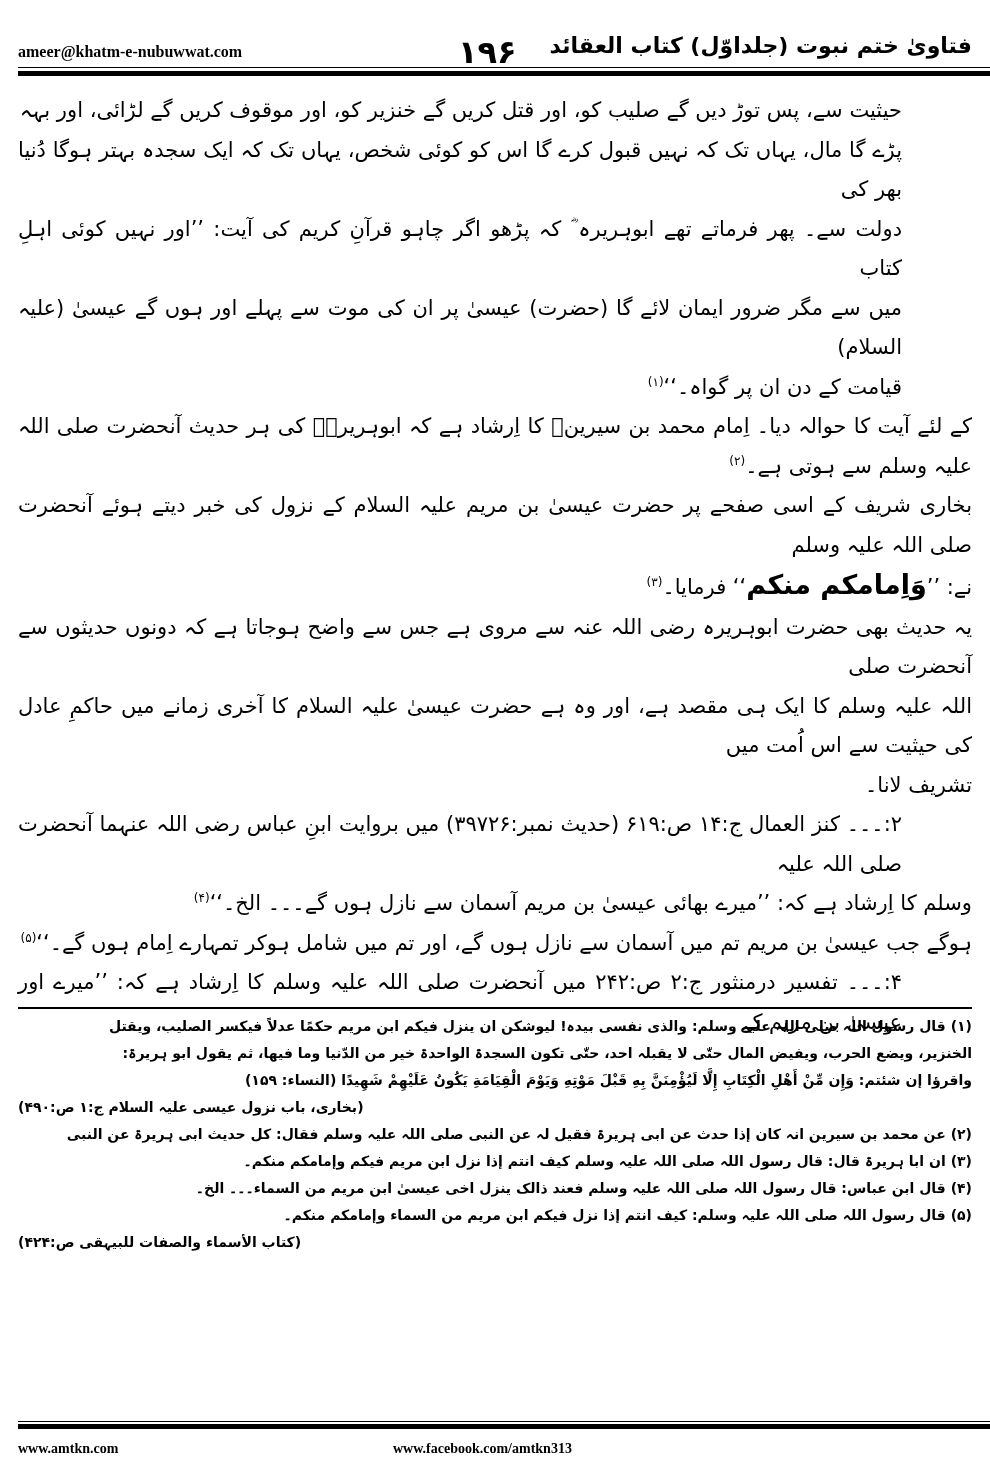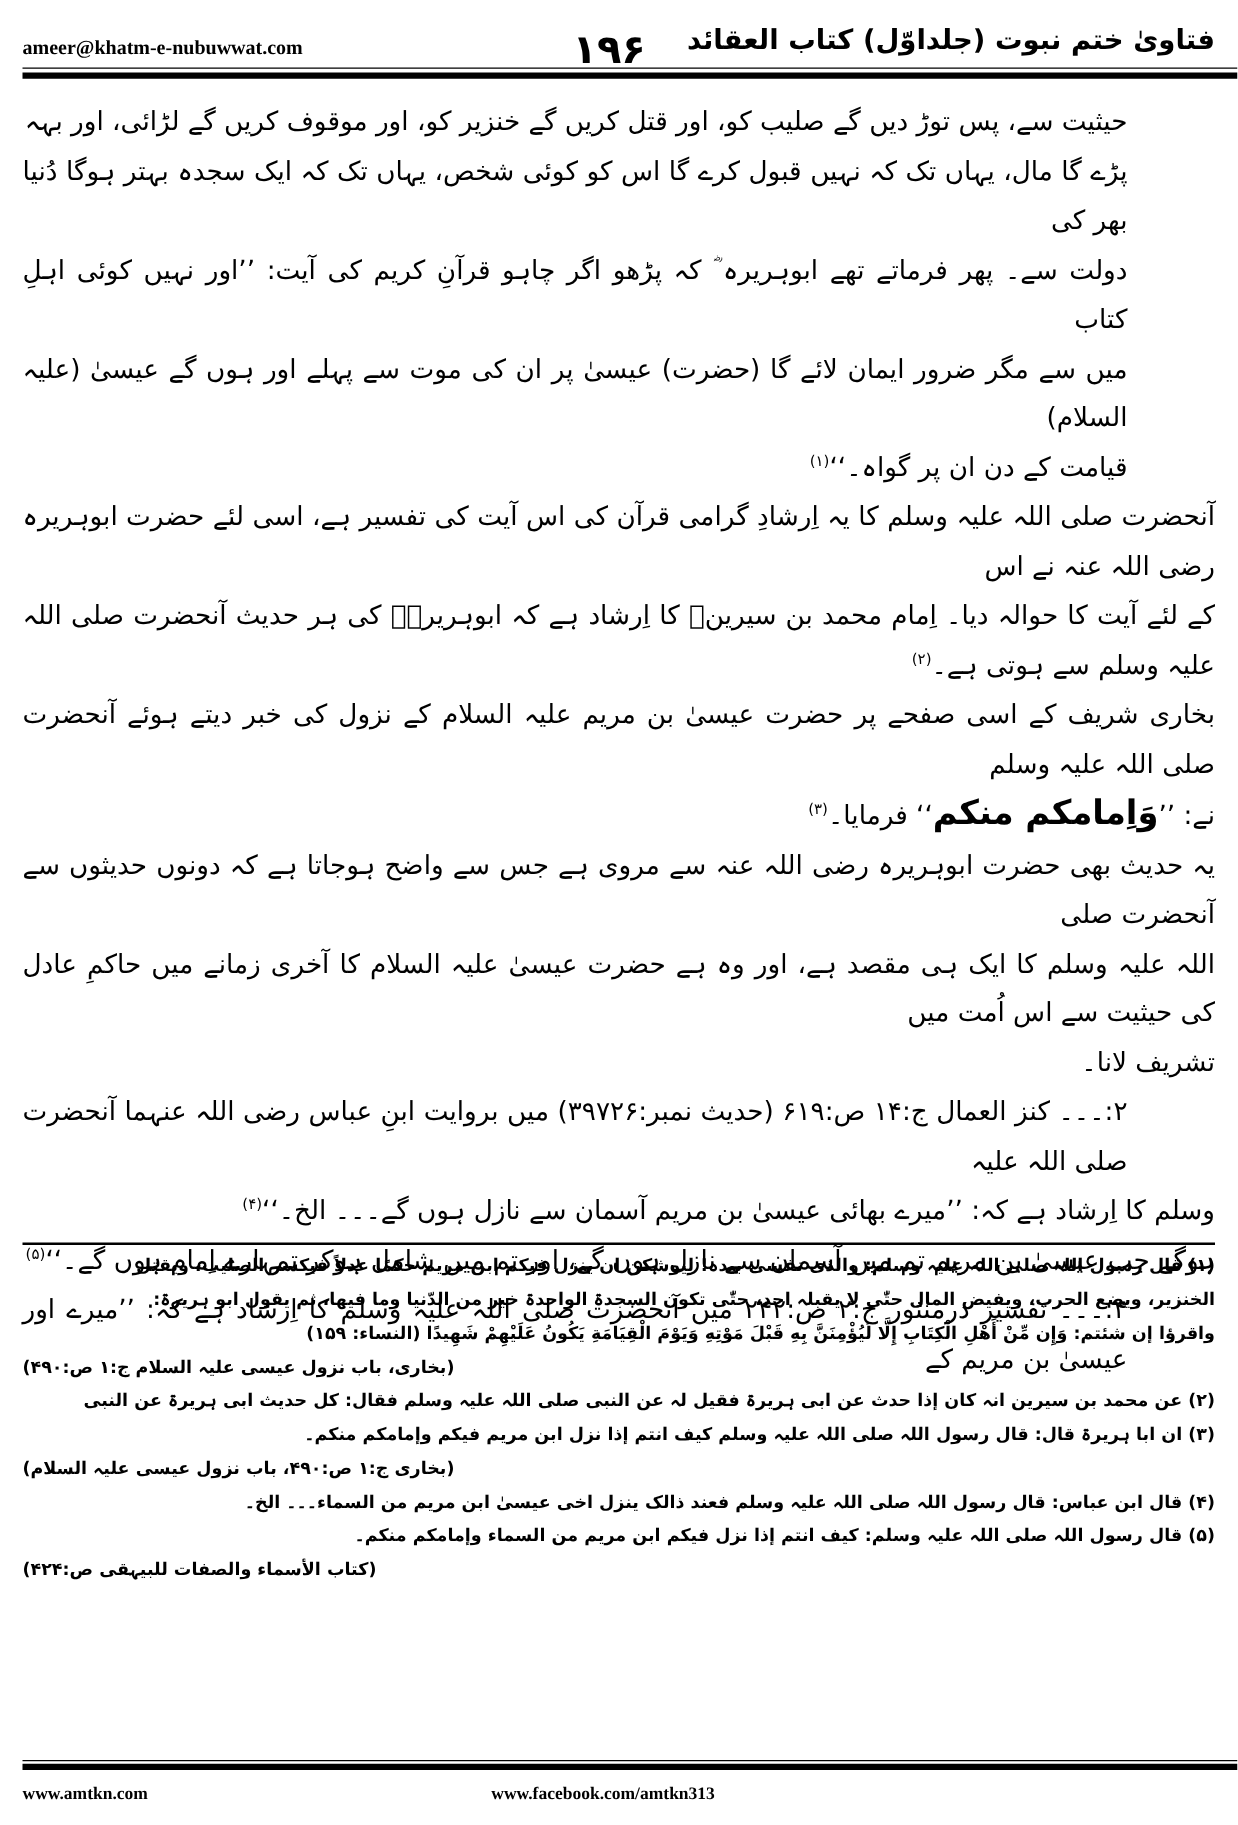--- a/index.html
+++ b/index.html
@@ -1,17 +1,17 @@
 <!DOCTYPE html>
 <html><head>
 <meta charset="utf-8">
 <style>
   html, body { margin: 0; padding: 0; background: #ffffff; }
   body { width: 990px; height: 1460px; position: relative; overflow: hidden; color: #000; }
-  .page { position: absolute; left: 0; top: 0; width: 990px; height: 1212px; }
+  .page { position: absolute; left: 0; top: 13px; width: 990px; height: 1212px; }
   .header { position: absolute; left: 18px; right: 18px; top: 6px; height: 40px; }
   .hdr-email { position: absolute; left: 0; top: 24px; font-family: "Liberation Serif", serif; font-weight: bold; font-size: 16px; }
   .hdr-page { position: absolute; left: 440px; top: 14px; font-family: "DejaVu Sans", sans-serif; font-weight: bold; font-size: 32px; }
   .hdr-title { position: absolute; right: 0; top: 14px; font-family: "DejaVu Sans", sans-serif; font-weight: bold; font-size: 22px; direction: rtl; }
   .rule-thin { position: absolute; left: 18px; right: 0; height: 1px; background: #000; }
   .rule-thick { position: absolute; left: 18px; right: 0; height: 5px; background: #000; }
   .main { position: absolute; left: 18px; right: 18px; top: 78px; height: 900px; direction: rtl; font-family: "DejaVu Sans", sans-serif; font-size: 21px; line-height: 39.5px; text-align: justify; }
   .main p { margin: 0; }
   .ind { padding-right: 70px; }
   .fn-ref { font-size: 12px; vertical-align: super; line-height: 0; }
@@ -38,21 +38,20 @@
   <div class="rule-thin" style="top:54px;"></div>
   <div class="rule-thick" style="top:58px;"></div>
 
   <div class="main">
     <p class="ind">حیثیت سے، پس توڑ دیں گے صلیب کو، اور قتل کریں گے خنزیر کو، اور موقوف کریں گے لڑائی، اور بہہ</p>
     <p class="ind">پڑے گا مال، یہاں تک کہ نہیں قبول کرے گا اس کو کوئی شخص، یہاں تک کہ ایک سجدہ بہتر ہوگا دُنیا بھر کی</p>
     <p class="ind">دولت سے۔ پھر فرماتے تھے ابوہریرہ ؓ کہ پڑھو اگر چاہو قرآنِ کریم کی آیت: ’’اور نہیں کوئی اہلِ کتاب</p>
     <p class="ind">میں سے مگر ضرور ایمان لائے گا (حضرت) عیسیٰ پر ان کی موت سے پہلے اور ہوں گے عیسیٰ (علیہ السلام)</p>
     <p class="ind"><span>قیامت کے دن ان پر گواہ۔‘‘</span><span class="fn-ref">(۱)</span></p>
 
-    <p>آنحضرت صلی اللہ علیہ وسلم کا یہ اِرشادِ گرامی قرآن کی اس آیت کی تفسیر ہے، اسی لئے حضرت ابوہریرہ رضی اللہ عنہ نے اس</p>
     <p><span>کے لئے آیت کا حوالہ دیا۔ اِمام محمد بن سیرینؒ کا اِرشاد ہے کہ ابوہریرہؓ کی ہر حدیث آنحضرت صلی اللہ علیہ وسلم سے ہوتی ہے۔</span><span class="fn-ref">(۲)</span></p>
 
     <p>بخاری شریف کے اسی صفحے پر حضرت عیسیٰ بن مریم علیہ السلام کے نزول کی خبر دیتے ہوئے آنحضرت صلی اللہ علیہ وسلم</p>
     <p><span>نے: ’’</span><span class="bold-q">وَاِمامکم منکم</span><span>‘‘ فرمایا۔</span><span class="fn-ref">(۳)</span></p>
 
     <p>یہ حدیث بھی حضرت ابوہریرہ رضی اللہ عنہ سے مروی ہے جس سے واضح ہوجاتا ہے کہ دونوں حدیثوں سے آنحضرت صلی</p>
     <p>اللہ علیہ وسلم کا ایک ہی مقصد ہے، اور وہ ہے حضرت عیسیٰ علیہ السلام کا آخری زمانے میں حاکمِ عادل کی حیثیت سے اس اُمت میں</p>
     <p>تشریف لانا۔</p>
 
     <p class="ind">۲:۔۔۔ کنز العمال ج:۱۴ ص:۶۱۹ (حدیث نمبر:۳۹۷۲۶) میں بروایت ابنِ عباس رضی اللہ عنہما آنحضرت صلی اللہ علیہ</p>
@@ -65,21 +64,20 @@
 
   <div class="rule-fn"></div>
 
   <div class="footnotes">
     <p>(۱) قال رسول اللہ صلی اللہ علیہ وسلم: والذی نفسی بیدہ! لیوشکن ان ینزل فیکم ابن مریم حکمًا عدلاً فیکسر الصلیب، ویقتل</p>
     <p>الخنزیر، ویضع الحرب، ویفیض المال حتّٰی لا یقبلہ احد، حتّٰی تکون السجدۃ الواحدۃ خیر من الدّنیا وما فیھا، ثم یقول ابو ہریرۃ:</p>
     <p>واقرؤا إن شئتم: وَإِن مِّنْ أَهْلِ الْكِتَابِ إِلَّا لَيُؤْمِنَنَّ بِهِ قَبْلَ مَوْتِهِ وَيَوْمَ الْقِيَامَةِ يَكُونُ عَلَيْهِمْ شَهِيدًا (النساء: ۱۵۹)</p>
     <p class="src">(بخاری، باب نزول عیسی علیہ السلام ج:۱ ص:۴۹۰)</p>
     <p>(۲) عن محمد بن سیرین انہ کان إذا حدث عن ابی ہریرۃ فقیل لہ عن النبی صلی اللہ علیہ وسلم فقال: کل حدیث ابی ہریرۃ عن النبی</p>
     <p>(۳) ان ابا ہریرۃ قال: قال رسول اللہ صلی اللہ علیہ وسلم کیف انتم إذا نزل ابن مریم فیکم وإمامکم منکم۔</p>
-    <p class="src">(بخاری ج:۱ ص:۴۹۰، باب نزول عیسی علیہ السلام)</p>
     <p>(۴) قال ابن عباس: قال رسول اللہ صلی اللہ علیہ وسلم فعند ذالک ینزل اخی عیسیٰ ابن مریم من السماء۔۔۔ الخ۔</p>
     <p>(۵) قال رسول اللہ صلی اللہ علیہ وسلم: کیف انتم إذا نزل فیکم ابن مریم من السماء وإمامکم منکم۔</p>
     <p class="src">(کتاب الأسماء والصفات للبیہقی ص:۴۲۴)</p>
   </div>
 
   <div class="rule-thin" style="top:1408px;"></div>
   <div class="rule-thick" style="top:1411px;"></div>
 
   <div class="footer">
     <span class="ftr-left">www.amtkn.com</span>

